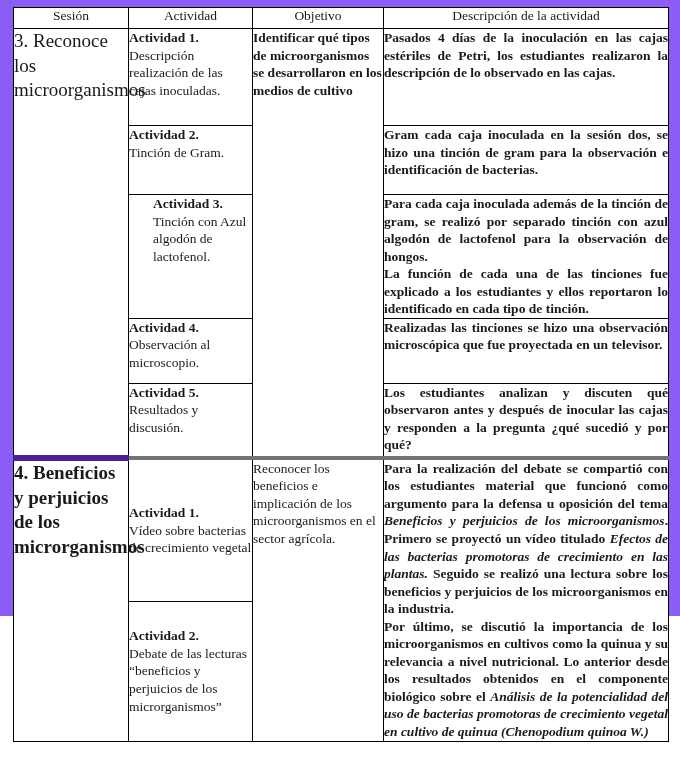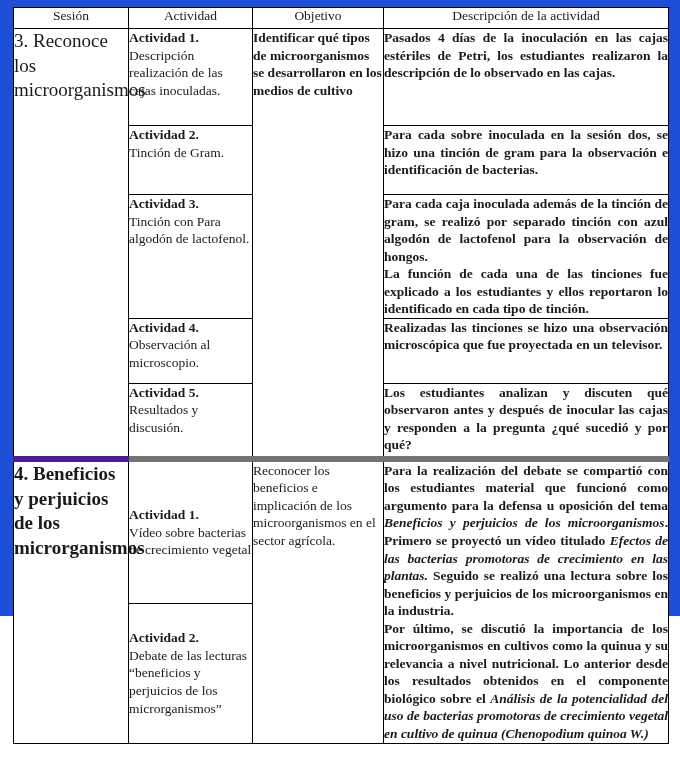--- a/index.html
+++ b/index.html
@@ -11,21 +11,21 @@
     width: 680px;
     height: 768px;
     font-family: "Liberation Serif", "DejaVu Serif", serif;
     color: #1a1a1a;
     overflow: hidden;
   }
   #sheet {
     position: relative;
     width: 680px;
     height: 616px;
-    background: #1d4ed8;
+    background: #8b5cf6;
   }
   table.doc-table {
     position: absolute;
     left: 13px;
     top: 7px;
     width: 655px;
     border-collapse: collapse;
     table-layout: fixed;
   }
   table.doc-table td, table.doc-table th {
@@ -73,21 +73,21 @@
     margin: 0;
     text-align: justify;
     text-align-last: left;
   }
   .act-body {
     display: block;
   }
   .it { font-style: italic; margin-top: 32px; }
   
   tr.session-top > td, tr.session-top > th {
-    border-top: 6px solid #737373;
+    border-top: 4px solid #737373;
   }
   td.sesion-cell {
     font-size: 19px;
     line-height: 1.30;
     padding: 0 6px 0 9px;
     vertical-align: middle;
   }
   td.obj-cell {
     vertical-align: middle;
   }
@@ -129,28 +129,28 @@
           <p>Pasados 4 días de la inoculación en las cajas estériles de Petri, los estudiantes realizaron la descripción de lo observado en las cajas.</p>
         </td>
       </tr>
 
       <tr>
         <td class="cell pad-left" style="height:68px;">
           <span class="act-title">Actividad 2.</span><br>
           <span class="act-body">Tinción de Gram.</span>
         </td>
         <td class="cell pad-desc just" style="height:68px;">
-          <p>Para cada sobre inoculada en la sesión dos, se hizo una tinción de gram para la observación e identificación de bacterias.</p>
-        </td>
-      </tr>
-
-      <tr>
-        <td class="cell pad-left" style="height:120px;">
+          <p>Gram cada caja inoculada en la sesión dos, se hizo una tinción de gram para la observación e identificación de bacterias.</p>
+        </td>
+      </tr>
+
+      <tr>
+        <td class="cell pad-left" style="height:120px;padding-left:24px;">
           <span class="act-title">Actividad 3.</span><br>
-          <span class="act-body">Tinción con Para algodón de lactofenol.</span>
+          <span class="act-body">Tinción con Azul algodón de lactofenol.</span>
         </td>
         <td class="cell pad-desc just" style="height:120px;">
           <p>Para cada caja inoculada además de la tinción de gram, se realizó por separado tinción con azul algodón de lactofenol para la observación de hongos.</p>
           <p>La función de cada una de las tinciones fue explicado a los estudiantes y ellos reportaron lo identificado en cada tipo de tinción.</p>
         </td>
       </tr>
 
       <tr>
         <td class="cell pad-left" style="height:64px;">
           <span class="act-title">Actividad 4.</span><br>

